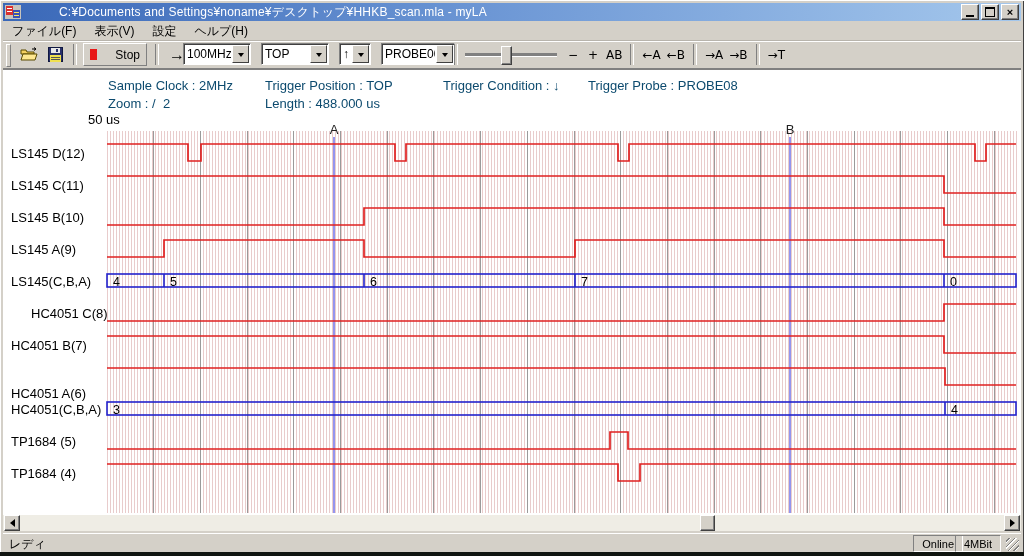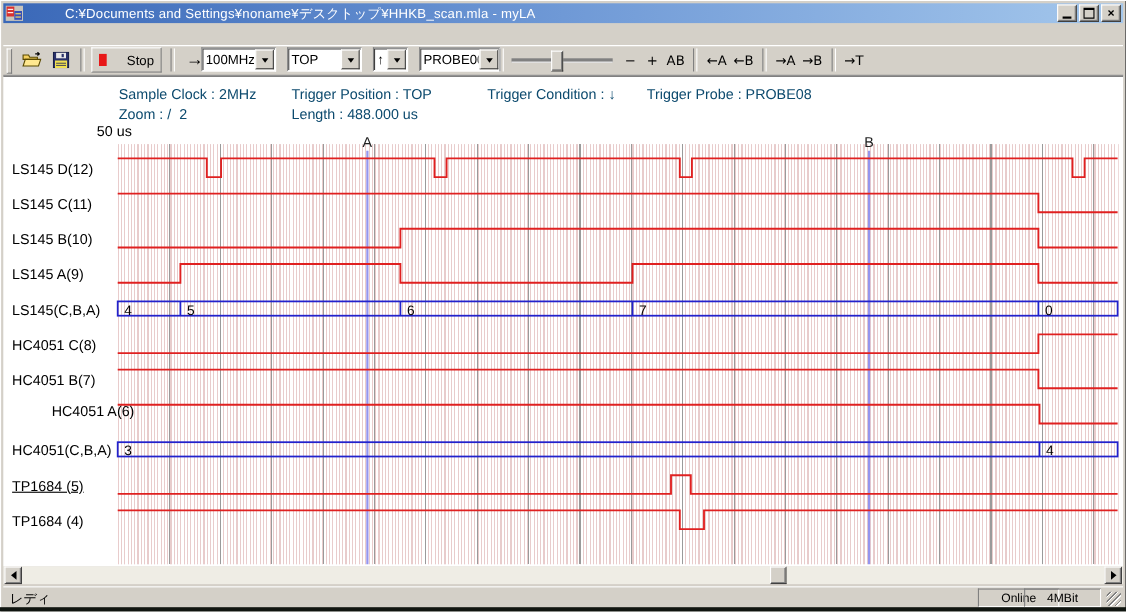--- a/index.html
+++ b/index.html
@@ -75,21 +75,21 @@
   .sb-btn.left{left:1px;} .sb-btn.right{right:1px;}
   .tri-left{border:4px solid transparent;border-right:5px solid #000;margin-left:-4px;}
   .tri-right{border:4px solid transparent;border-left:5px solid #000;margin-right:-4px;}
   .sb-thumb{position:absolute;left:697px;top:0;width:15px;height:16px;background:#d4d0c8;
     border:1px solid;border-color:#fff #404040 #404040 #fff;box-shadow:inset -1px -1px 0 #808080;
     box-sizing:border-box;}
   
   .statusbar{position:absolute;left:3px;top:533px;width:1018px;height:19px;background:#d4d0c8;
     border-top:1px solid #fff;font-size:12px;color:#000;}
   .status-left{position:absolute;left:6px;top:2px;}
-  .status-panel{position:absolute;top:1px;height:15px;padding:0 20px;font-size:11px;
+  .status-panel{position:absolute;top:1px;height:15px;padding:0 8px;font-size:11px;
     border:1px solid;border-color:#808080 #fff #fff #808080;display:flex;align-items:center;}
   .panel-online{right:58px;} .panel-mem{right:20px;}
   .resize-grip{position:absolute;right:2px;bottom:2px;width:13px;height:13px;
     background:repeating-linear-gradient(135deg,transparent 0 2px,#808080 2px 3px,#fff 3px 4px);}
   .desktop-strip{position:absolute;left:0;top:552px;width:1024px;height:4px;background:#101510;}
 </style>
 </head>
 <body>
 
 <div class="window">
@@ -113,20 +113,26 @@
         </span>
       <span class="winbtn">
           <span class="glyph-max"></span>
         </span>
       <span class="winbtn">
           <span class="glyph-close">×</span>
         </span>
     </span>
   </div>
 
+  <div class="menubar" id="menubar">
+      <span class="menu-item">ファイル(F)</span>
+      <span class="menu-item">表示(V)</span>
+      <span class="menu-item">設定</span>
+      <span class="menu-item">ヘルプ(H)</span>
+    </div>
 
   <div class="toolbar">
     <span class="tb-grip"></span>
     <button class="tb-iconbtn" style="left:14px">
       <svg width="18" height="15" viewBox="0 0 18 15">
         <path d="M1 3 h5 l1 2 h7 v2 h-13 z" fill="#f4d060" stroke="#5a4a00" stroke-width="1"></path>
         <path d="M1 13 L3 7 h14 l-2 6 z" fill="#ffe890" stroke="#5a4a00" stroke-width="1"></path>
         <path d="M12 2 h4 M16 2 l-2 -1.5 M16 2 l-2 1.5" stroke="#000" stroke-width="1" fill="none"></path>
       </svg>
     </button>
@@ -243,25 +249,25 @@
         <text x="951" y="344" font-size="12.5" fill="#000">4</text>
         <path d="M 107 379 L 610 379 L 610 362 L 628 362 L 628 379 L 1016 379" stroke="#e02020" stroke-width="1.7" fill="none"></path>
         <path d="M 107 394 L 618 394 L 618 411 L 640 411 L 640 394 L 1016 394" stroke="#e02020" stroke-width="1.7" fill="none"></path>
       </svg>
     <div id="chlabels">
         <div class="ch-label" style="top: 76px;">LS145 D(12)</div>
         <div class="ch-label" style="top: 108px;">LS145 C(11)</div>
         <div class="ch-label" style="top: 140px;">LS145 B(10)</div>
         <div class="ch-label" style="top: 172px;">LS145 A(9)</div>
         <div class="ch-label" style="top: 204px;">LS145(C,B,A)</div>
-        <div class="ch-label" style="top: 236px;">HC4051 C(8)</div>
+        <div class="ch-label" style="top: 236px; margin-left: 20px;">HC4051 C(8)</div>
         <div class="ch-label" style="top: 268px;">HC4051 B(7)</div>
-        <div class="ch-label" style="top: 296px; margin-left: 36px;">HC4051 A(6)</div>
+        <div class="ch-label" style="top: 316px;">HC4051 A(6)</div>
         <div class="ch-label" style="top: 332px;">HC4051(C,B,A)</div>
-        <div class="ch-label" style="top: 364px; text-decoration: underline;">TP1684 (5)</div>
+        <div class="ch-label" style="top: 364px;">TP1684 (5)</div>
         <div class="ch-label" style="top: 396px;">TP1684 (4)</div>
       </div>
   </div>
 
   <div class="hscroll">
     <div class="sb-btn left">
         <span class="tri-left"></span>
       </div>
     <div class="sb-thumb"></div>
     <div class="sb-btn right">

